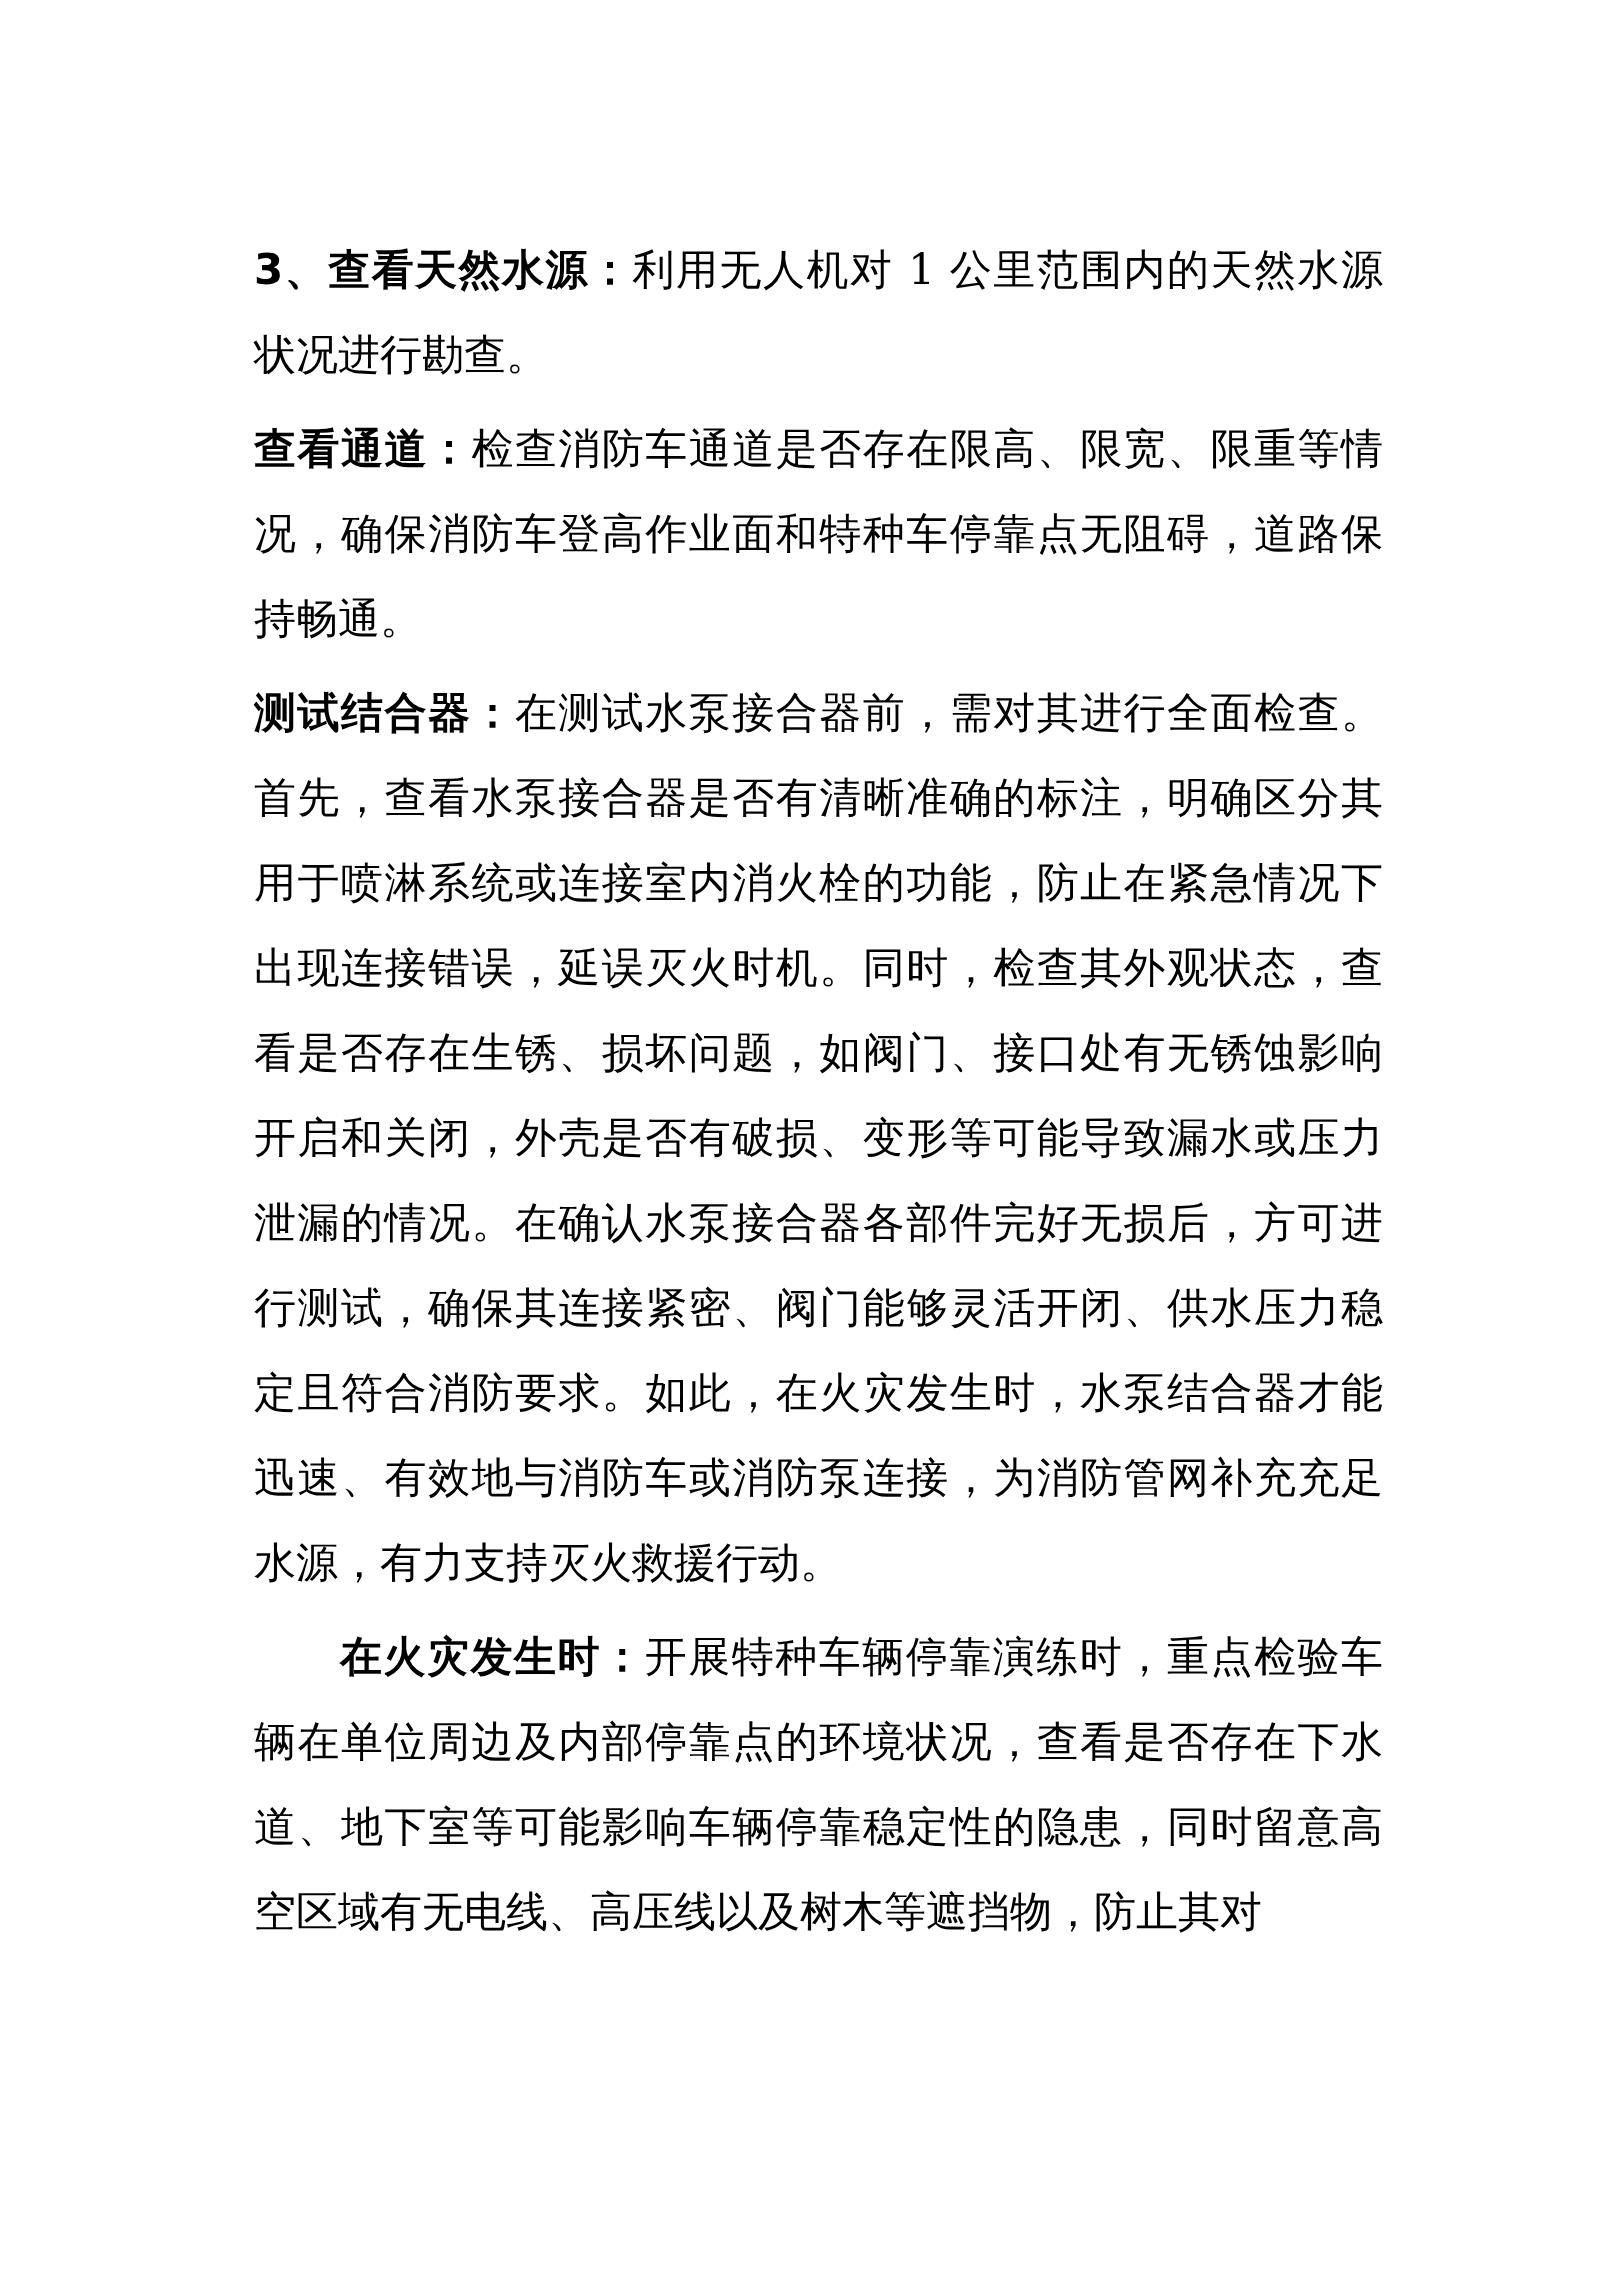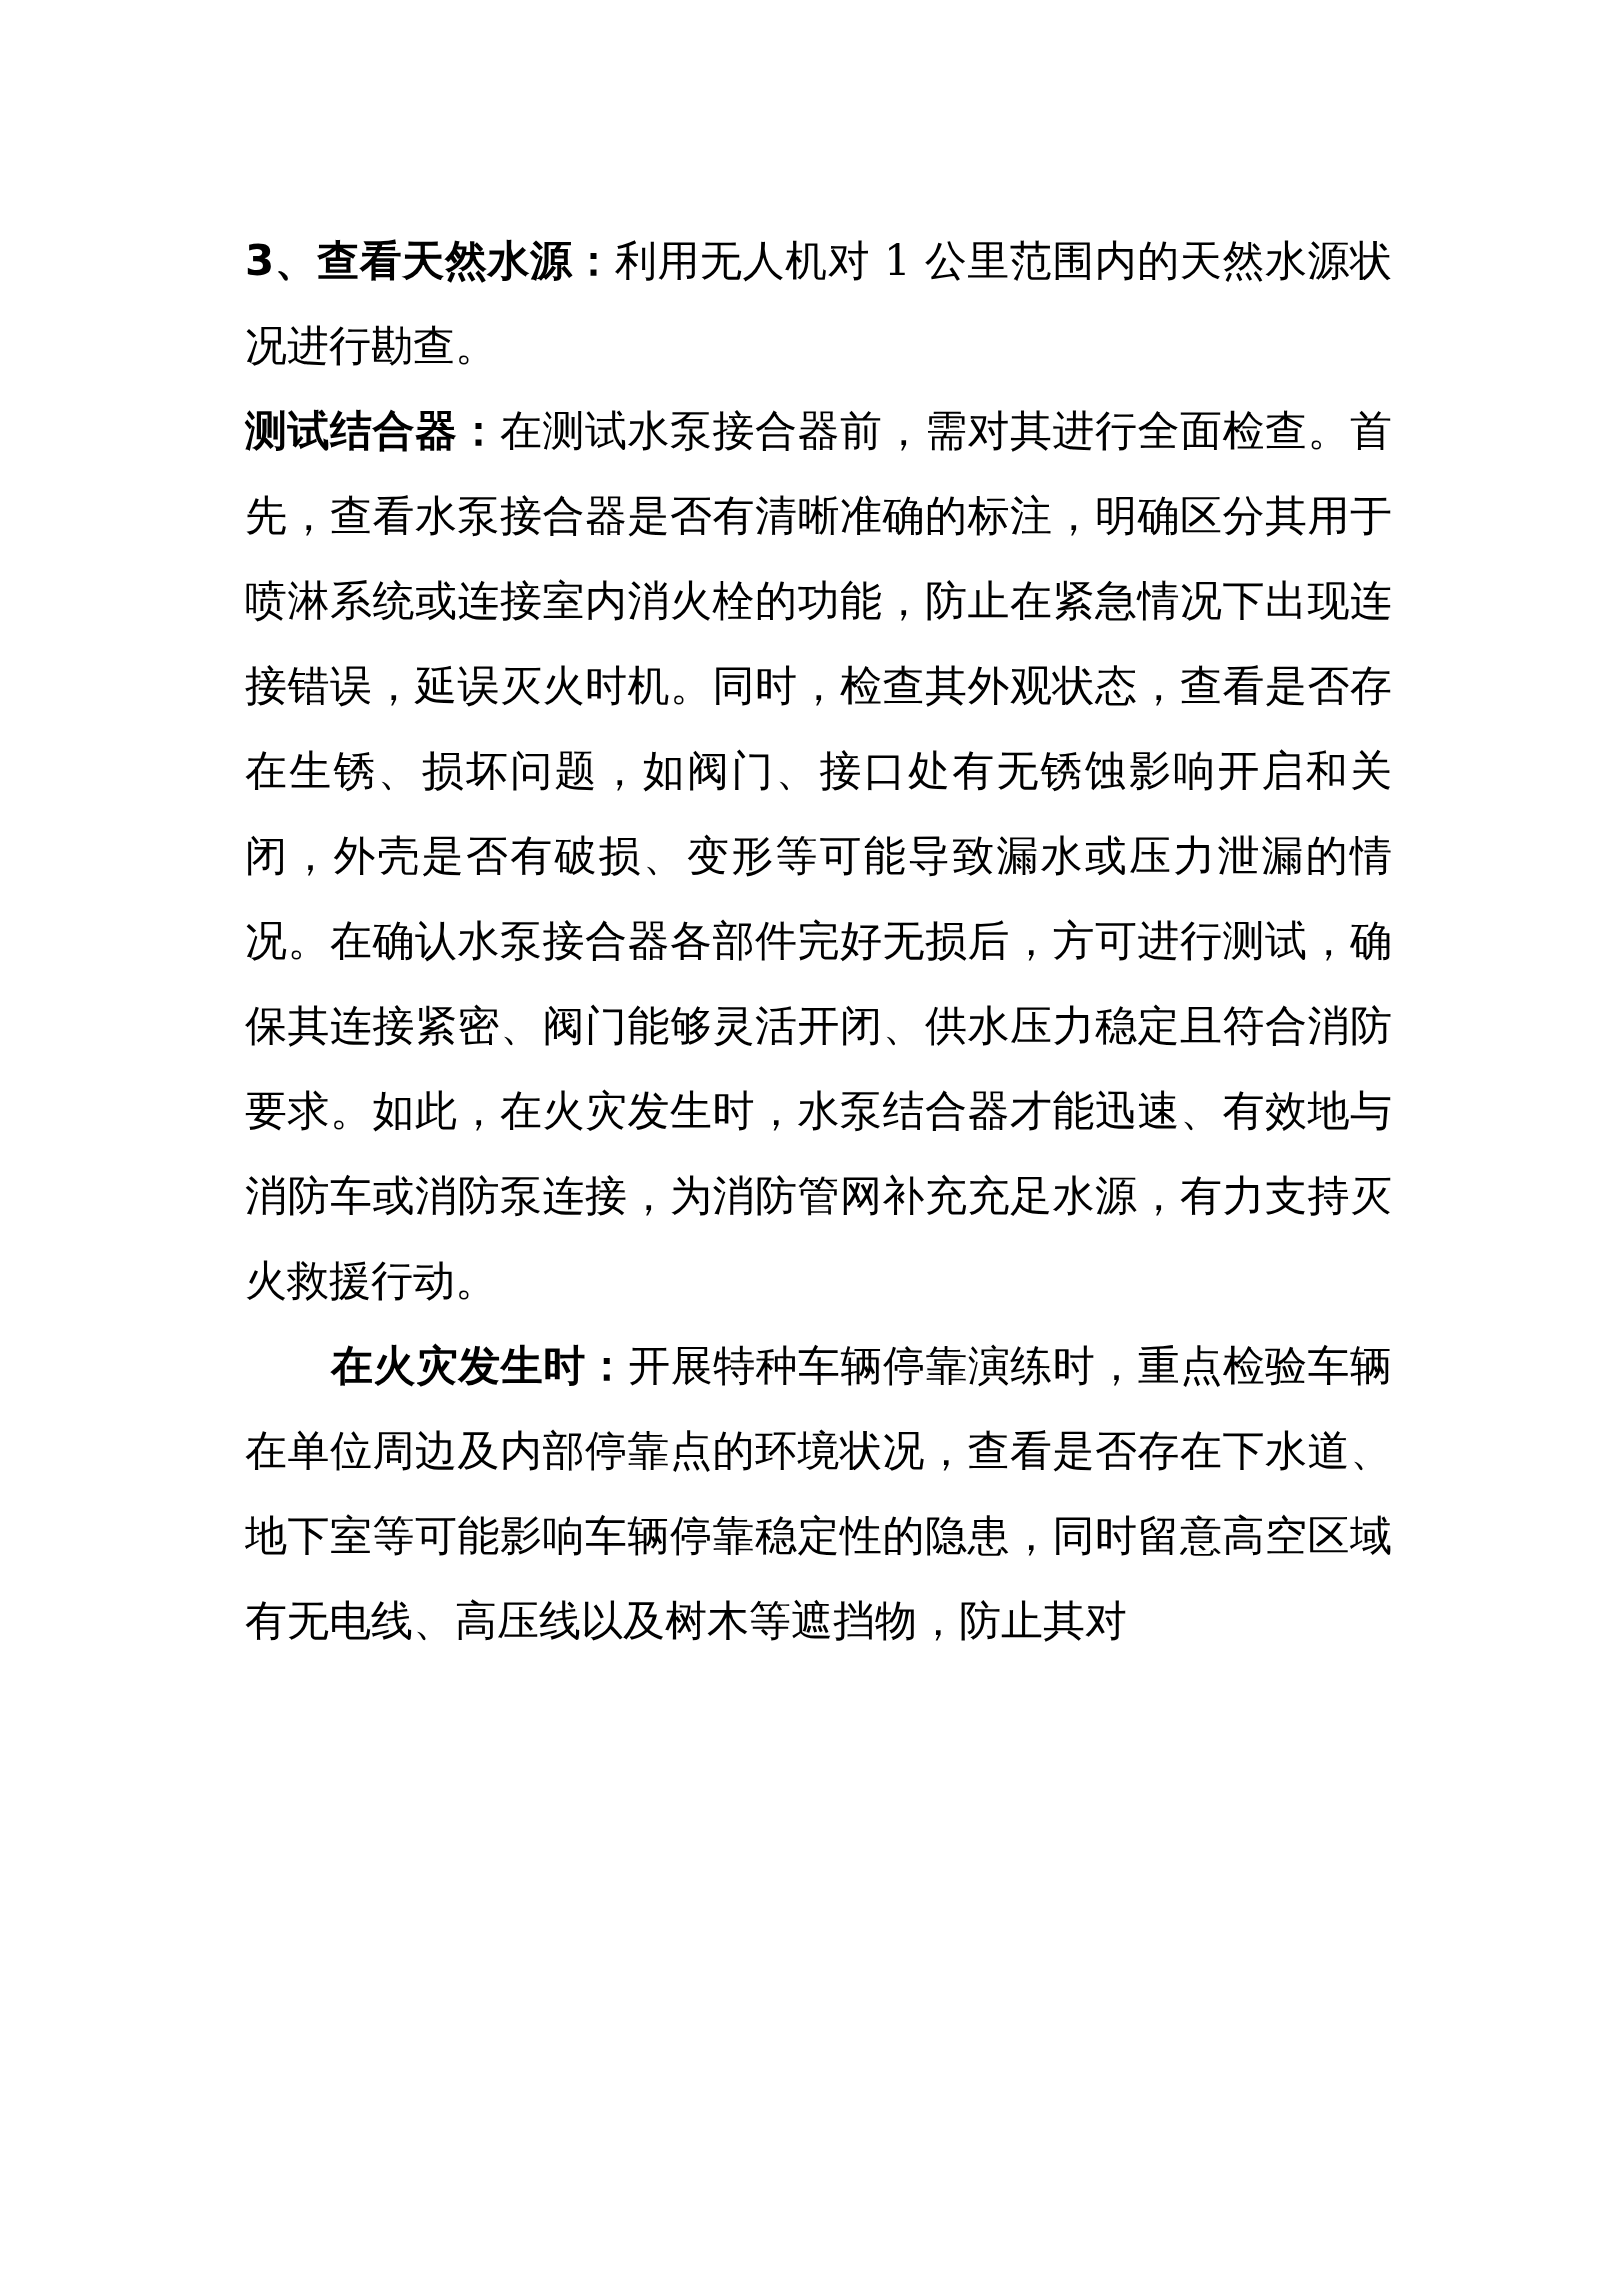--- a/index.html
+++ b/index.html
@@ -7,36 +7,39 @@
   .page {
     position: absolute;
     left: 245px;
     top: 218px;
     width: 1147px;
     font-family: "DejaVu Sans", "Liberation Sans", sans-serif;
     font-size: 42px;
     line-height: 85px;
     color: #000000;
   }
-  .para { margin: 0; padding: 0; text-align: justify; text-justify: inter-character; }
+  .para { margin: 9px; padding: 0; text-align: justify; text-justify: inter-character; }
   .b { font-weight: bold; }
   .serif { font-family: "DejaVu Serif", "Liberation Serif", serif; font-weight: normal; }
   .heading { font-weight: bold; margin: 0; padding-left: 5.9px; }
   .indent { text-indent: 86px; }
 </style>
 </head>
 <body>
 
 <div class="page">
 
   <p class="para">
     <span class="b">3、查看天然水源：</span><span>利用无人机</span><span class="serif">对 1 公里范围内的天然水源状况进行勘查。</span>
   </p>
 
 
+  <p class="para">
+    <span class="b">查看通道：</span><span>检查消防车通道是否存在限高、限宽、限重等情况，确保消防车登高作业面和特种车停靠点无阻碍，道路保持畅通。</span>
+  </p>
 
   <p class="para">
     <span class="b">测试结合器：</span><span>在测试水泵接合器前，需对其进行全面检查。首先，查看水泵接合器是否有清晰准确的标注，明确区分其用于喷淋系统或连接室内消火栓的功能，防止在紧急情况下出现连接错误，延误灭火时机。同时，检查其外观状态，查看是否存在生锈、损坏问题，如阀门、接口处有无锈蚀影响开启和关闭，外壳是否有破损、变形等可能导致漏水或压力泄漏的情况。在确认水泵接合器各部件完好无损后，方可进行测试，确保其连接紧密、阀门能够灵活开闭、供水压力稳定且符合消防要求。如此，在火灾发生时，水泵结合器才能迅速、有效地与消防车或消防泵连接，为消防管网补充充足水源，有力支持灭火救援行动。</span>
   </p>
 
 
   <p class="para indent">
     <span class="b">在火灾发生时：</span><span>开展特种车辆停靠演练时，重点检验车辆在单位周边及内部停靠点的环境状况，查看是否存在下水道、地下室等可能影响车辆停靠稳定性的隐患，同时留意高空区域有无电线、高压线以及树木等遮挡物，防止其对</span>
   </p>
 

